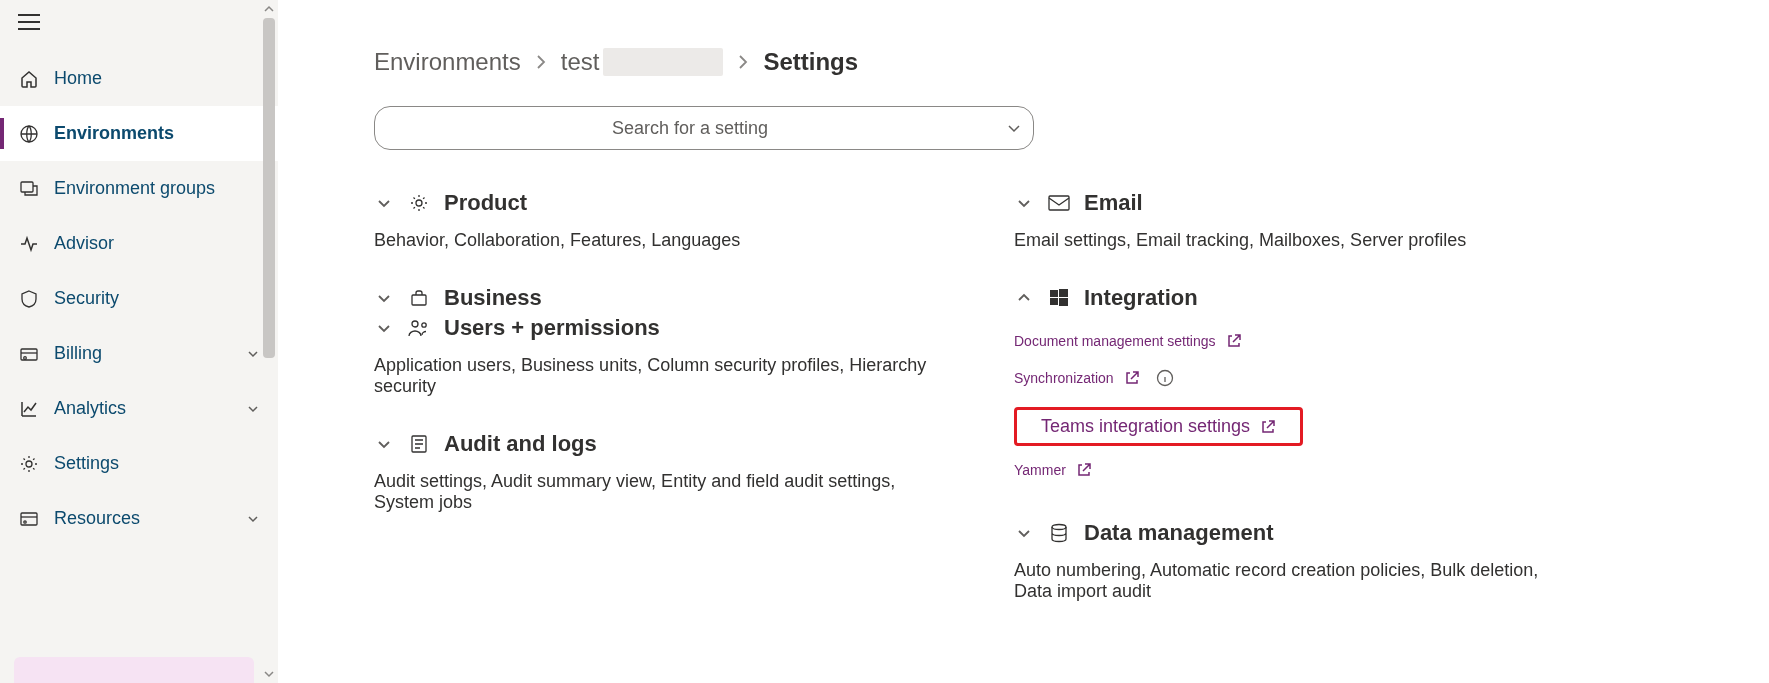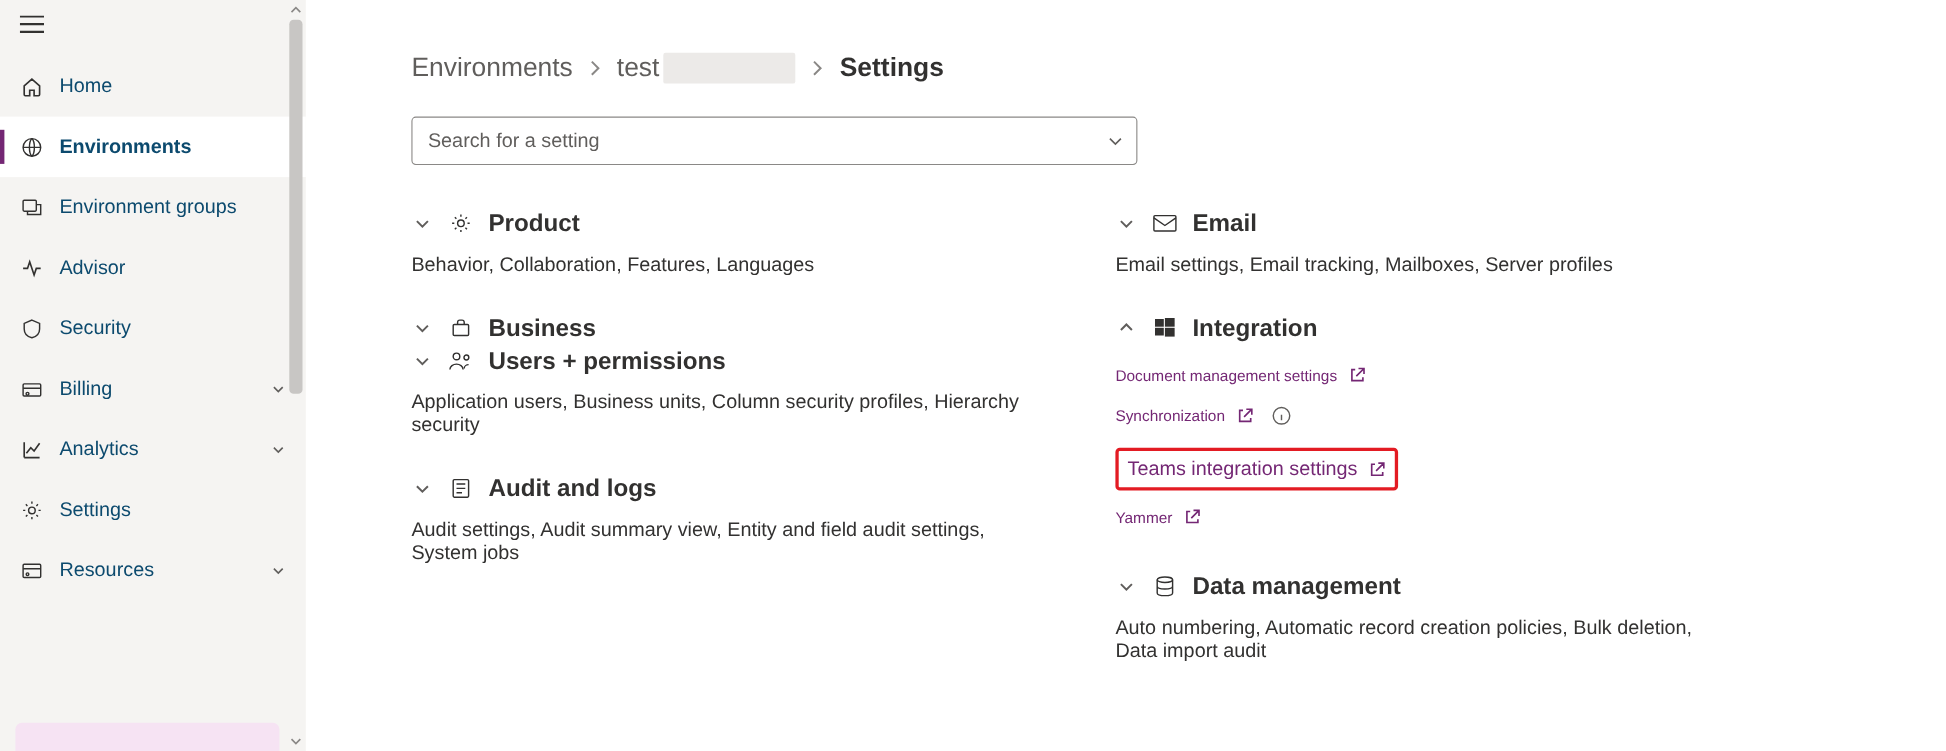--- a/index.html
+++ b/index.html
@@ -109,25 +109,26 @@
 
   .search-wrap {
     position:relative;
     width: 660px;
     margin-bottom: 36px;
   }
   .search-input {
     width:100%;
     height:44px;
     border:1px solid #8a8886;
-    border-radius:4px;
+    border-radius:16px;
     padding: 0 42px 0 14px;
     font-size:18px;
     color:#323130;
     background:#ffffff;
+    text-align:center;
   }
   .search-input::placeholder { color:#605e5c; }
   .search-chevron {
     position:absolute; right:12px; top:50%; transform:translateY(-50%);
     color:#605e5c; pointer-events:none;
   }
 
   .columns {
     display:flex;
     gap: 80px;
@@ -155,21 +156,21 @@
   }
   .link-row a {
     color:#742774; text-decoration:none; cursor:pointer;
   }
   .link-open { color:#742774; }
   .link-info { color:#605e5c; margin-left:6px; }
 
   .highlight-box {
     border: 3px solid #e31b23;
     border-radius:4px;
-    padding: 6px 8px;
+    padding: 6px 24px;
     display:inline-flex;
     align-items:center; gap:10px;
     margin-bottom:16px;
   }
   .highlight-box a { color:#742774; text-decoration:none; font-size:18px; }
 
   svg { display:block; }
 </style>
 </head>
 <body>

